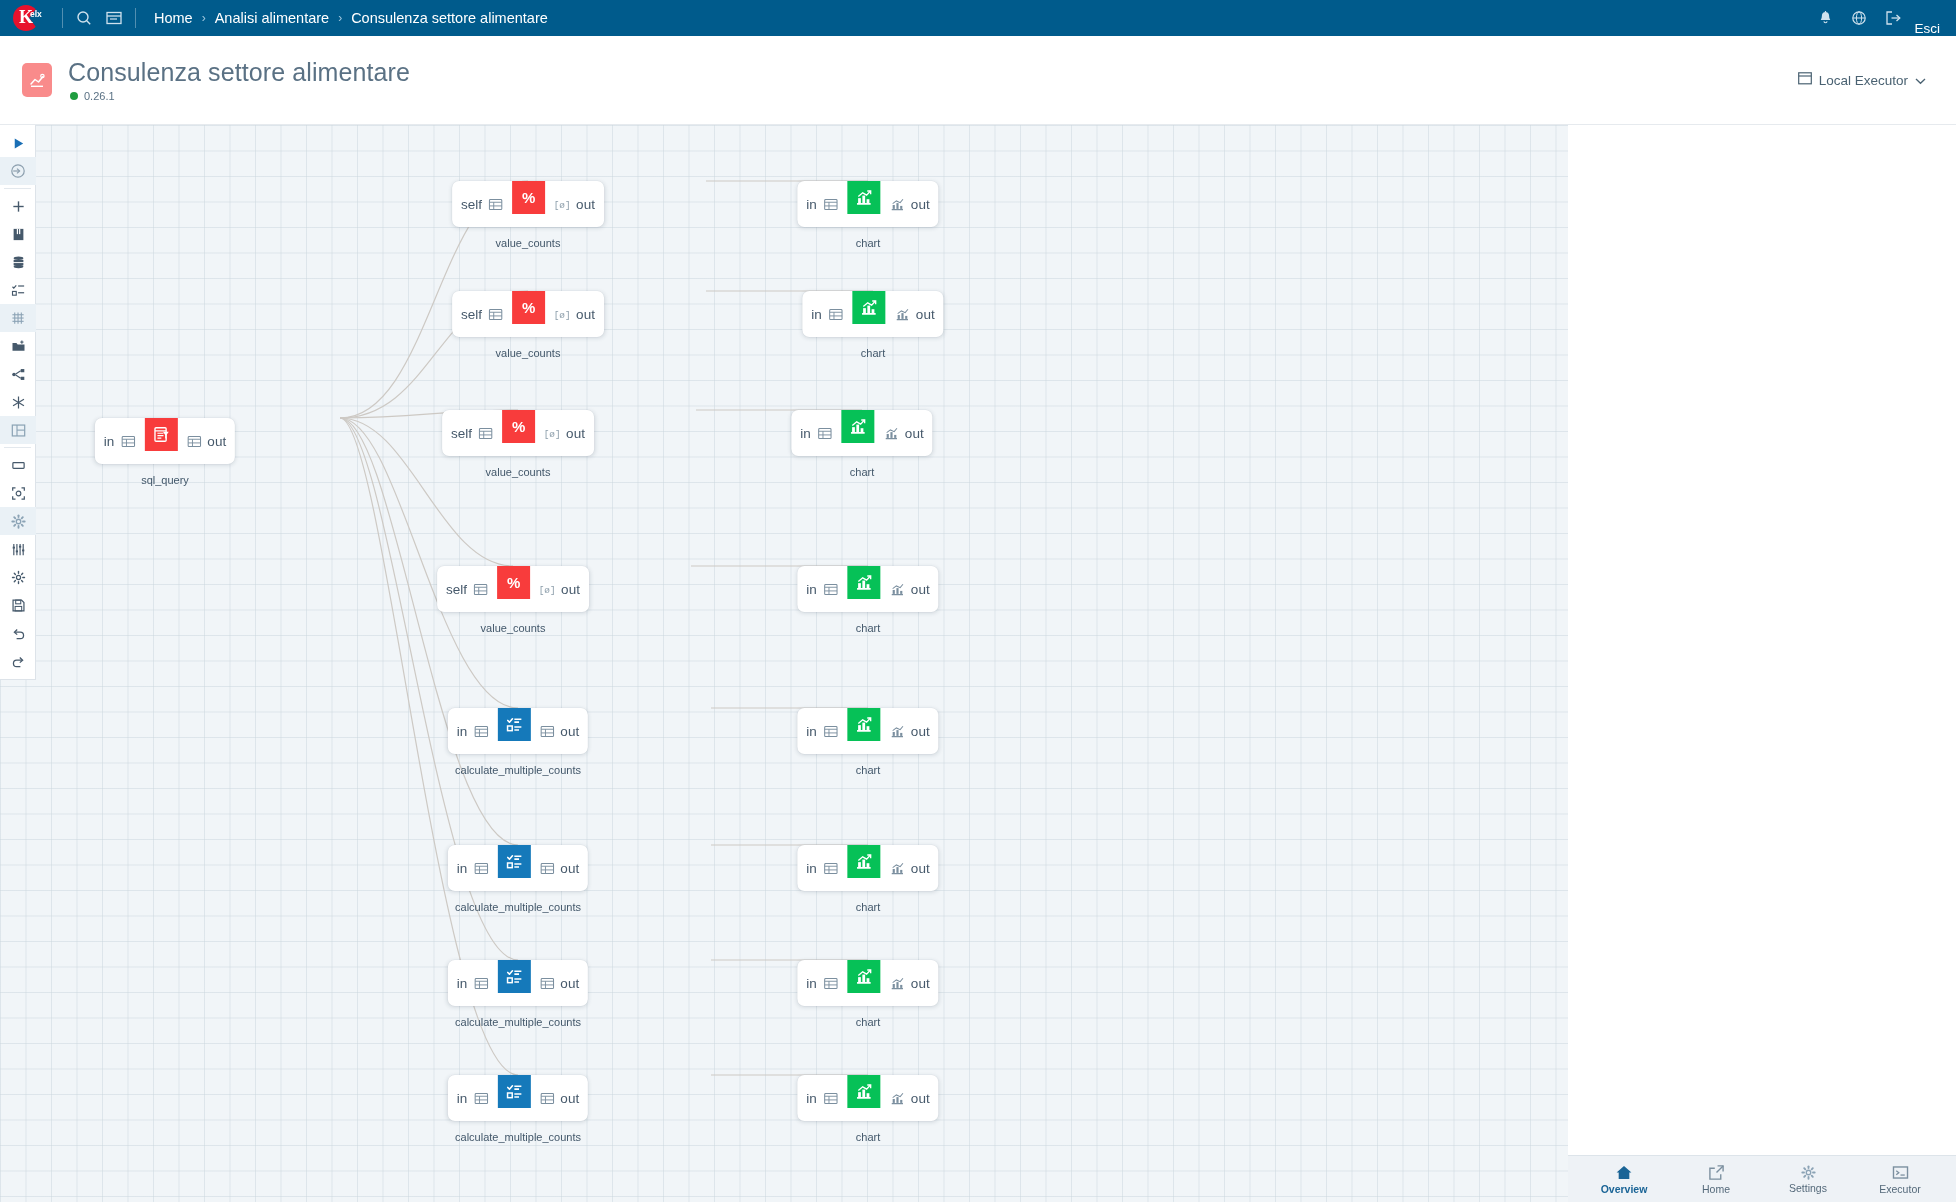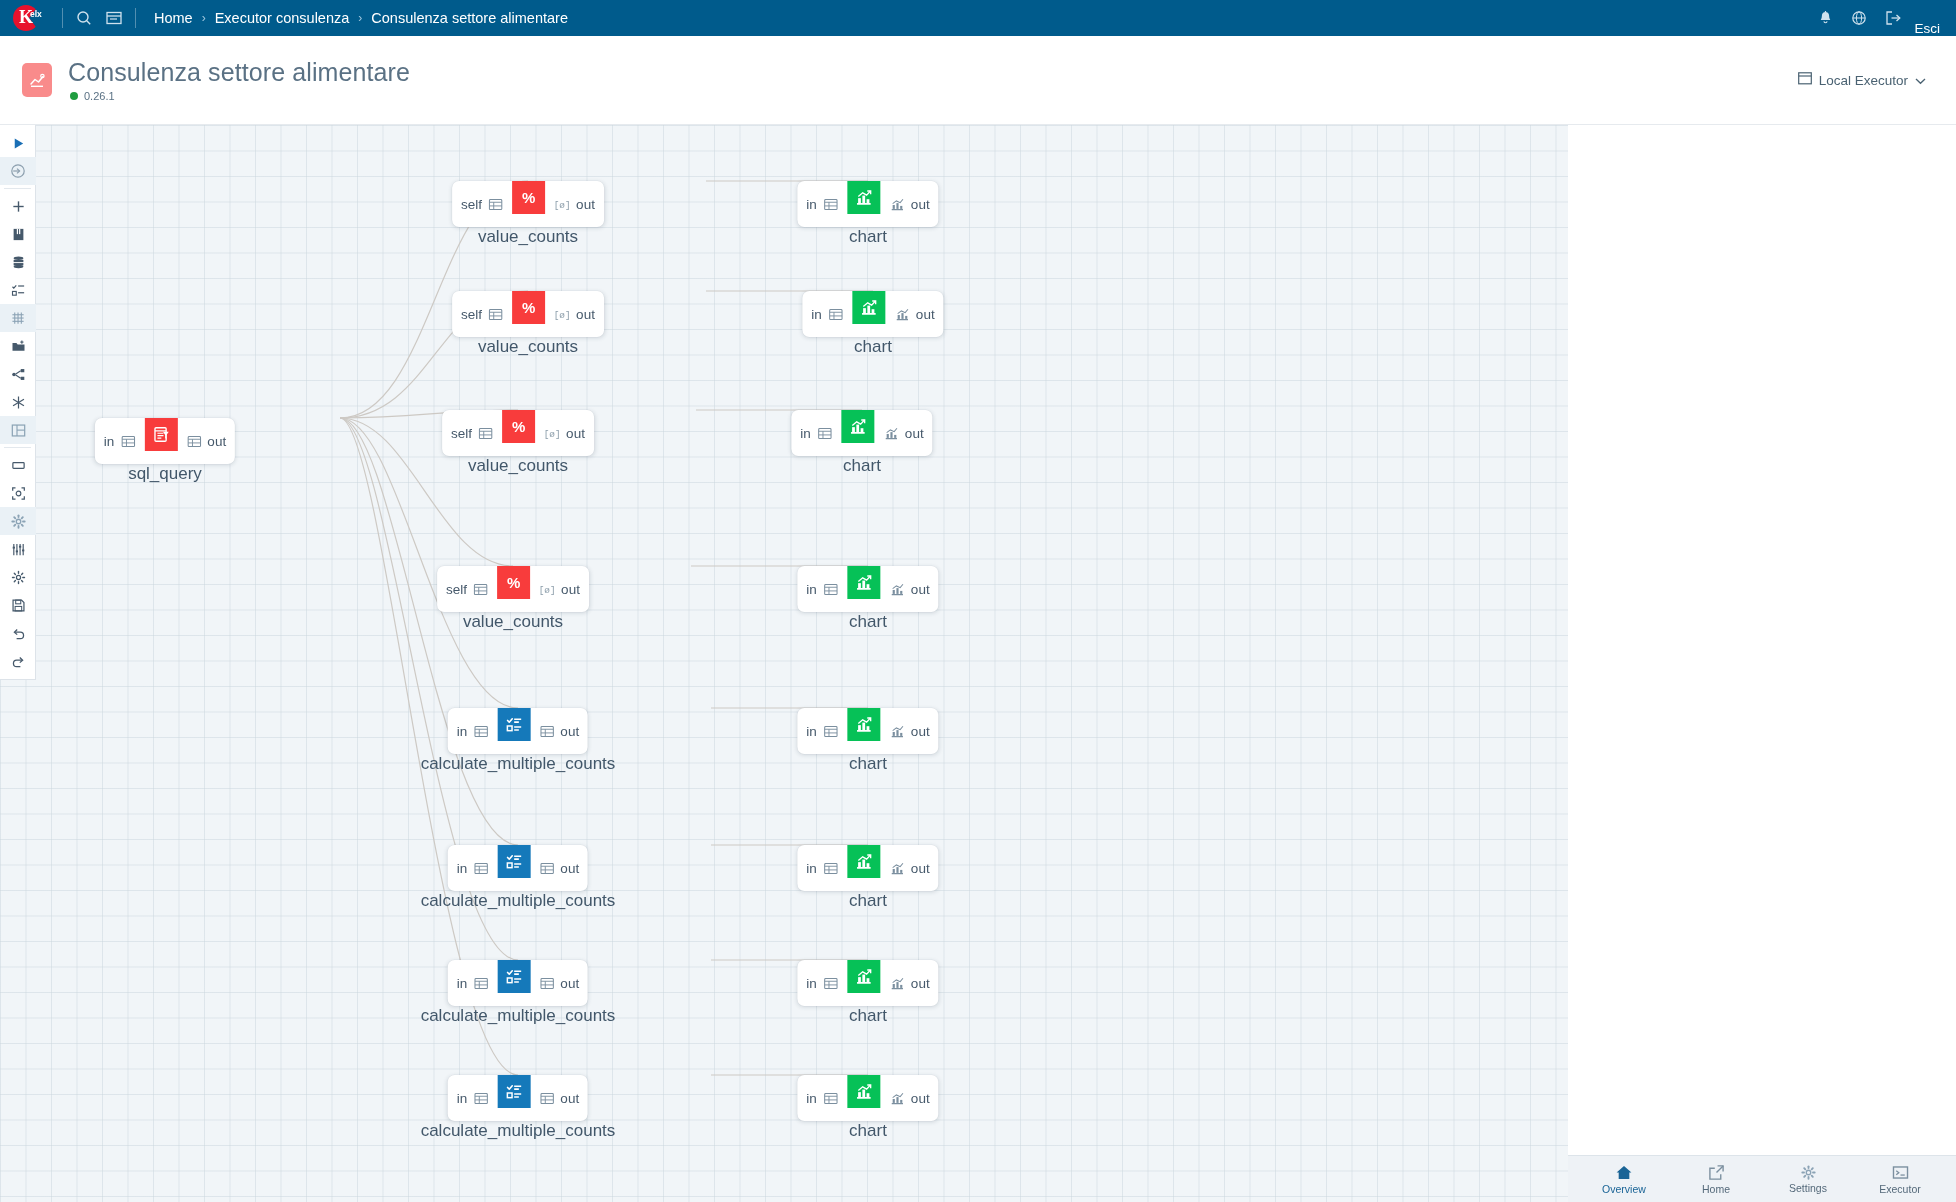--- a/index.html
+++ b/index.html
@@ -164,42 +164,43 @@
   .port.right { flex-direction: row-reverse; }
   .badge {
     width: 33px; height: 33px;
     display: flex; align-items: center; justify-content: center;
     flex: 0 0 33px;
   }
   .badge.red   { background: #f83c3c; }
   .badge.green { background: #06c157; }
   .badge.blue  { background: #1579ba; }
   .node-label {
-    font-size: 17px;
+    margin-top: 10px;
+    font-size: 11px;
     color: #42576a;
     white-space: nowrap;
   }
   .mini-icon { display: flex; align-items: center; }
 
   
   .bottombar {
     position: absolute; left: 1568px; bottom: 0;
     width: 388px; height: 47px;
     background: #eef2f6;
     border-top: 1px solid #dde4ea;
     display: flex; align-items: center; justify-content: center;
     gap: 36px;
   }
   .bb-item {
     display: flex; flex-direction: column; align-items: center; gap: 2px;
     cursor: pointer;
     width: 56px;
   }
   .bb-label { font-size: 10.5px; color: #54697a; }
-  .bb-item.active .bb-label { color: #1a6496; }
+  .bb-item.active .bb-label { color: #1a6496; font-weight: bold; }
 </style>
 </head>
 <body>
 
 <div class="topbar">
   <div class="logo-wrap">
     <div class="logo">
       <div class="disc"></div>
       <div class="k">K</div>
       <div class="elx">elx</div>
@@ -216,21 +217,21 @@
     <svg width="16" height="14" viewBox="0 0 16 14">
         <rect x="1" y="1.5" width="14" height="11" fill="none" stroke="#cfe2ee" stroke-width="1.3"></rect>
         <line x1="1" y1="5" x2="15" y2="5" stroke="#cfe2ee" stroke-width="1.3"></line>
         <line x1="4" y1="8" x2="11" y2="8" stroke="#cfe2ee" stroke-width="1.2"></line>
       </svg>
   </div>
   <div class="tb-sep"></div>
   <div class="breadcrumb">
     <span class="bc-item">Home</span>
     <span class="bc-sep">›</span>
-    <span class="bc-item">Executor consulenza</span>
+    <span class="bc-item">Analisi alimentare</span>
     <span class="bc-sep">›</span>
     <span class="bc-item">Consulenza settore alimentare</span>
   </div>
   <div class="tb-right">
     <div class="tb-icon">
       <svg width="15" height="16" viewBox="0 0 15 16">
           <path d="M7.5 2c-2.2 0-3.6 1.6-3.6 3.7 0 2.9-1.1 3.6-1.1 4.4h9.4c0-.8-1.1-1.5-1.1-4.4C11.1 3.6 9.7 2 7.5 2z" fill="#cfe2ee"></path>
           <path d="M6 11.3a1.5 1.5 0 0 0 3 0" fill="none" stroke="#cfe2ee" stroke-width="1.1"></path>
           <line x1="7.5" y1="1" x2="7.5" y2="2.2" stroke="#cfe2ee" stroke-width="1.2"></line>
         </svg>

